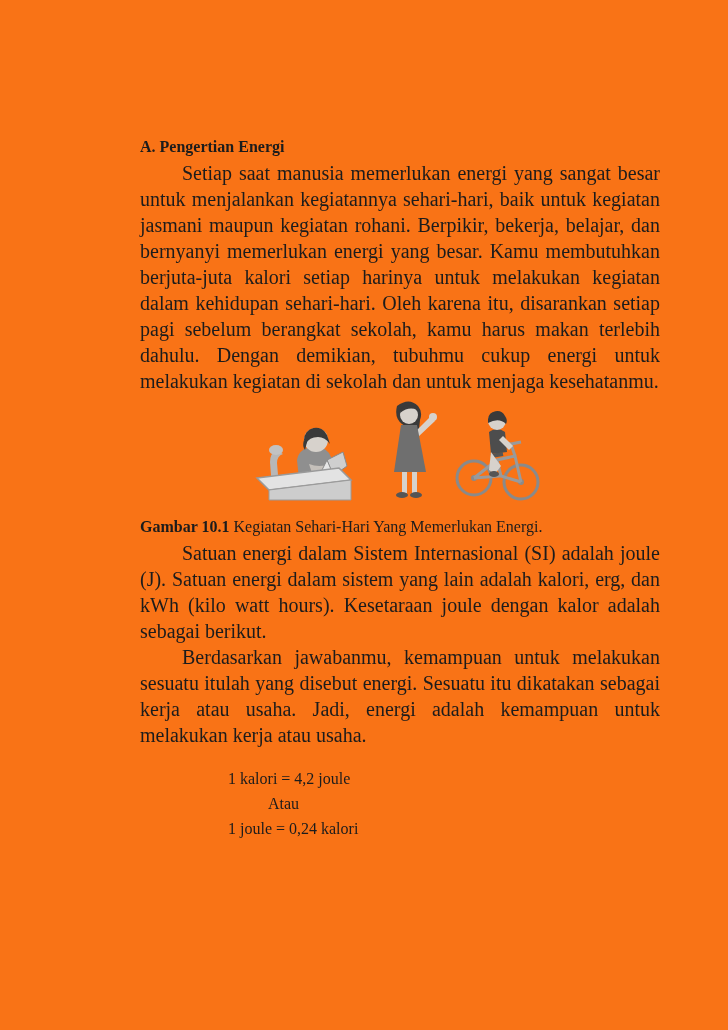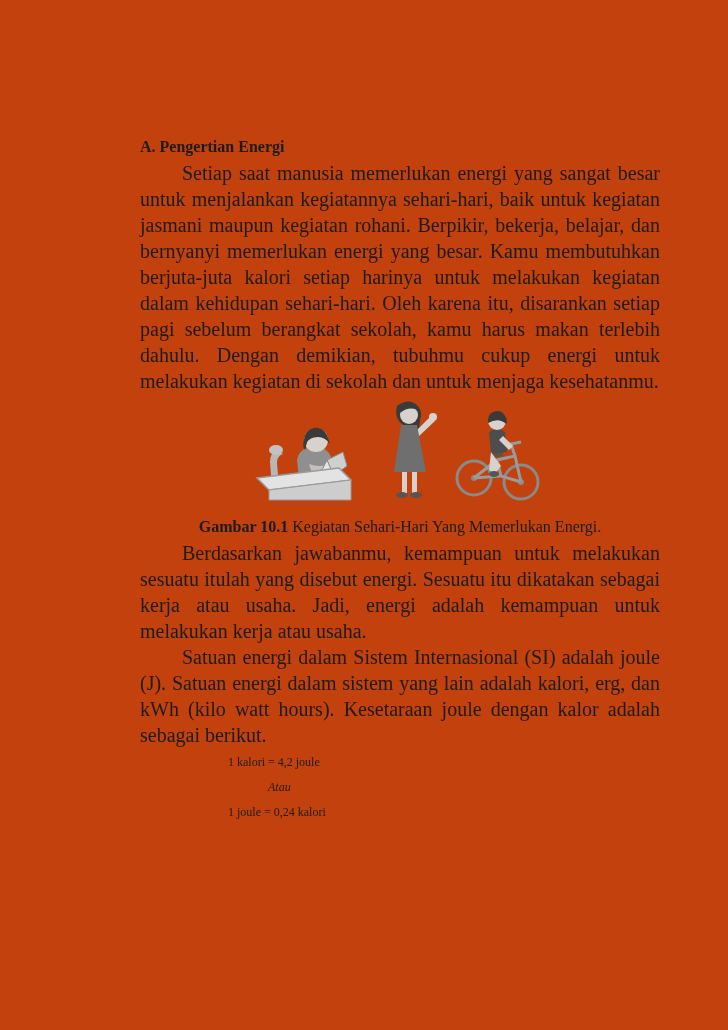--- a/index.html
+++ b/index.html
@@ -12,21 +12,21 @@
     height: 1030px;
     font-family: "Liberation Serif", serif;
     color: #1c1c1c;
     overflow: hidden;
   }
   .page {
     box-sizing: border-box;
     width: 728px;
     height: 1030px;
     padding: 134px 68px 0 140px; 
-    background: #c2410c;
+    background: #f97316;
   }
   .heading {
     font-size: 16px;
     line-height: 26px;
     font-weight: bold;
     margin: 0;
   }
   .para {
     font-size: 20px;
     line-height: 26px;
@@ -40,30 +40,29 @@
     align-items: flex-end;
     gap: 10px;
     margin: 4px 0 12px 0;
     height: 104px;
   }
   .figure-row svg { display: block; }
   .caption {
     font-size: 16px;
     line-height: 26px;
     margin: 0 0 0 0;
-    text-align: center;
   }
   .caption b { font-weight: bold; }
   .equations {
-    margin: 2px 0 0 88px;
-    font-size: 12px;
+    margin: 18px 0 0 88px;
+    font-size: 16px;
     line-height: 25px;
   }
   .eq { margin: 0; }
-  .eq-middle { margin-left: 40px; font-style: italic; }
+  .eq-middle { margin-left: 40px; }
 </style>
 </head>
 <body>
 
 <div class="page">
 
   <h2 class="heading">A. Pengertian Energi</h2>
 
   <p class="para">Setiap saat manusia memerlukan energi yang sangat besar untuk menjalankan kegiatannya sehari-hari, baik untuk kegiatan jasmani maupun kegiatan rohani. Berpikir, bekerja, belajar, dan bernyanyi memerlukan energi yang besar. Kamu membutuhkan berjuta-juta kalori setiap harinya untuk melakukan kegiatan dalam kehidupan sehari-hari. Oleh karena itu, disarankan setiap pagi sebelum berangkat sekolah, kamu harus makan terlebih dahulu. Dengan demikian, tubuhmu cukup energi untuk melakukan kegiatan di sekolah dan untuk menjaga kesehatanmu.</p>
 
@@ -139,23 +138,23 @@
     </svg>
 
   </div>
 
   <p class="caption">
     <b>Gambar 10.1</b>
     <span>Kegiatan Sehari-Hari Yang Memerlukan Energi.</span>
   </p>
 
 
+  <p class="para">Satuan energi dalam Sistem Internasional (SI) adalah joule (J). Satuan energi dalam sistem yang lain adalah kalori, erg, dan kWh (kilo watt hours). Kesetaraan joule dengan kalor adalah sebagai berikut.</p>
+
   <p class="para">Berdasarkan jawabanmu, kemampuan untuk melakukan sesuatu itulah yang disebut energi. Sesuatu itu dikatakan sebagai kerja atau usaha. Jadi, energi adalah kemampuan untuk melakukan kerja atau usaha.</p>
-
-  <p class="para">Satuan energi dalam Sistem Internasional (SI) adalah joule (J). Satuan energi dalam sistem yang lain adalah kalori, erg, dan kWh (kilo watt hours). Kesetaraan joule dengan kalor adalah sebagai berikut.</p>
 
   <div class="equations">
     <div class="eq">1 kalori = 4,2 joule</div>
     <div class="eq eq-middle">Atau</div>
     <div class="eq">1 joule = 0,24 kalori</div>
   </div>
 
 </div>
 
 </body></html>

